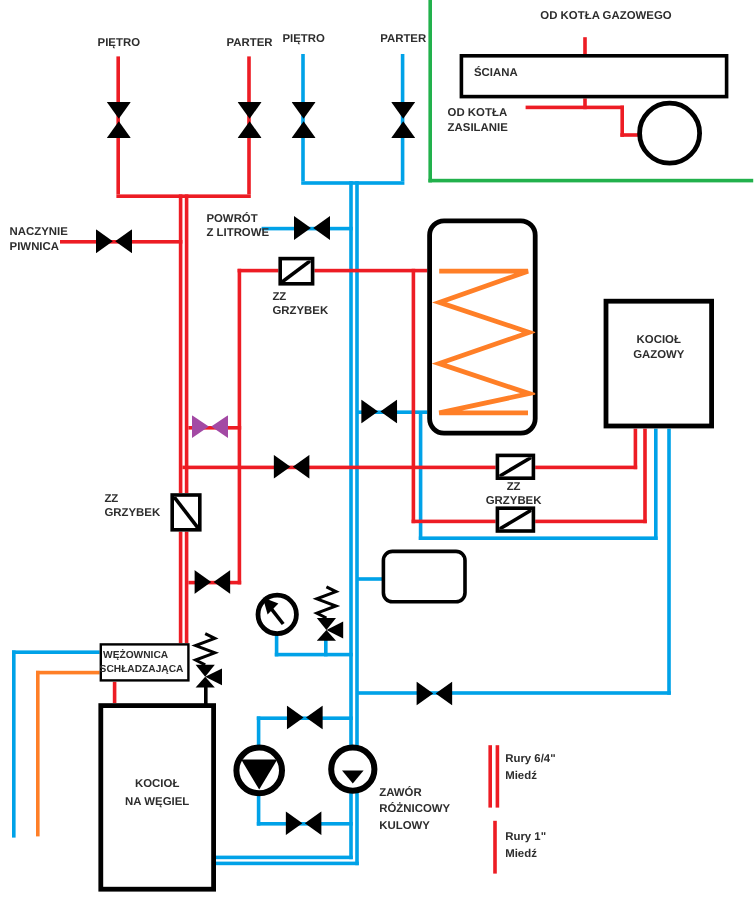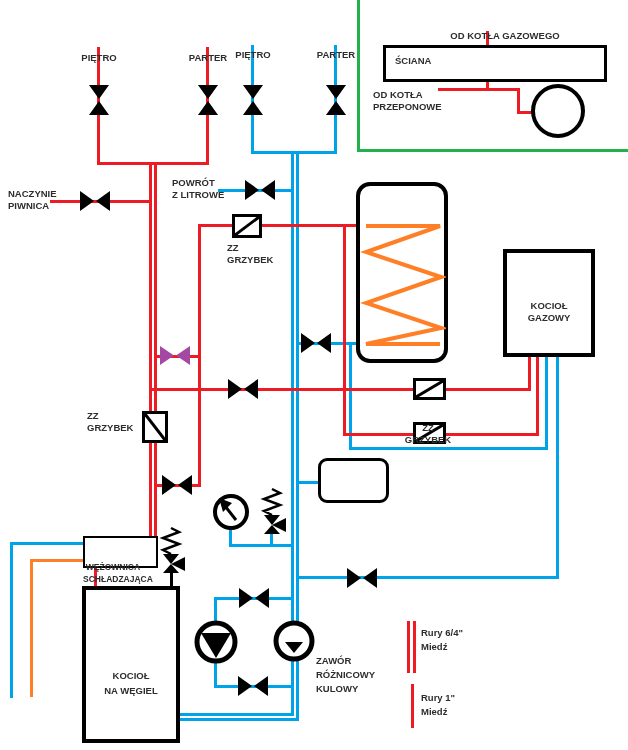--- a/index.html
+++ b/index.html
@@ -9,21 +9,21 @@
   .v{position:absolute;width:3px;}
   .red{background:#ed1c24;}
   .blue{background:#00a2e8;}
   .orange{background:#ff7f27;}
   .green{background:#22b14c;}
   .blk{background:#000;}
   .lbl{position:absolute;font-weight:bold;font-size:9.5px;line-height:12px;color:#2d2d2d;white-space:nowrap;}
   .sym{position:absolute;}
   .chk{position:absolute;background:#fff;border:3px solid #000;box-sizing:border-box;}
   .box{position:absolute;background:#fff;border:4px solid #000;box-sizing:border-box;}
-  .ctr{text-align:center;margin-top:22px;}
+  .ctr{text-align:center;}
 </style>
 </head>
 <body>
 
 <div id="canvas">
 
   <div class="v blue" style="left:251px;top:45px;height:106px"></div>
   <div class="v blue" style="left:334px;top:45px;height:106px"></div>
   <div class="h blue" style="left:251px;top:151px;width:86px"></div>
   <div class="v blue" style="left:291px;top:151px;height:565px"></div>
@@ -247,16 +247,16 @@
     <div>Rury 6/4"</div>
     <div>Miedź</div>
   </div>
   <div class="lbl" style="left:421px;top:691px;line-height:14px">
     <div>Rury 1"</div>
     <div>Miedź</div>
   </div>
   <div class="lbl ctr" style="left:420px;top:8px;width:170px">OD KOTŁA GAZOWEGO</div>
   <div class="lbl" style="left:373px;top:89px">
     <div>OD KOTŁA</div>
-    <div>PRZEPONOWE</div>
+    <div>ZASILANIE</div>
   </div>
 
 </div>
 
 </body></html>

